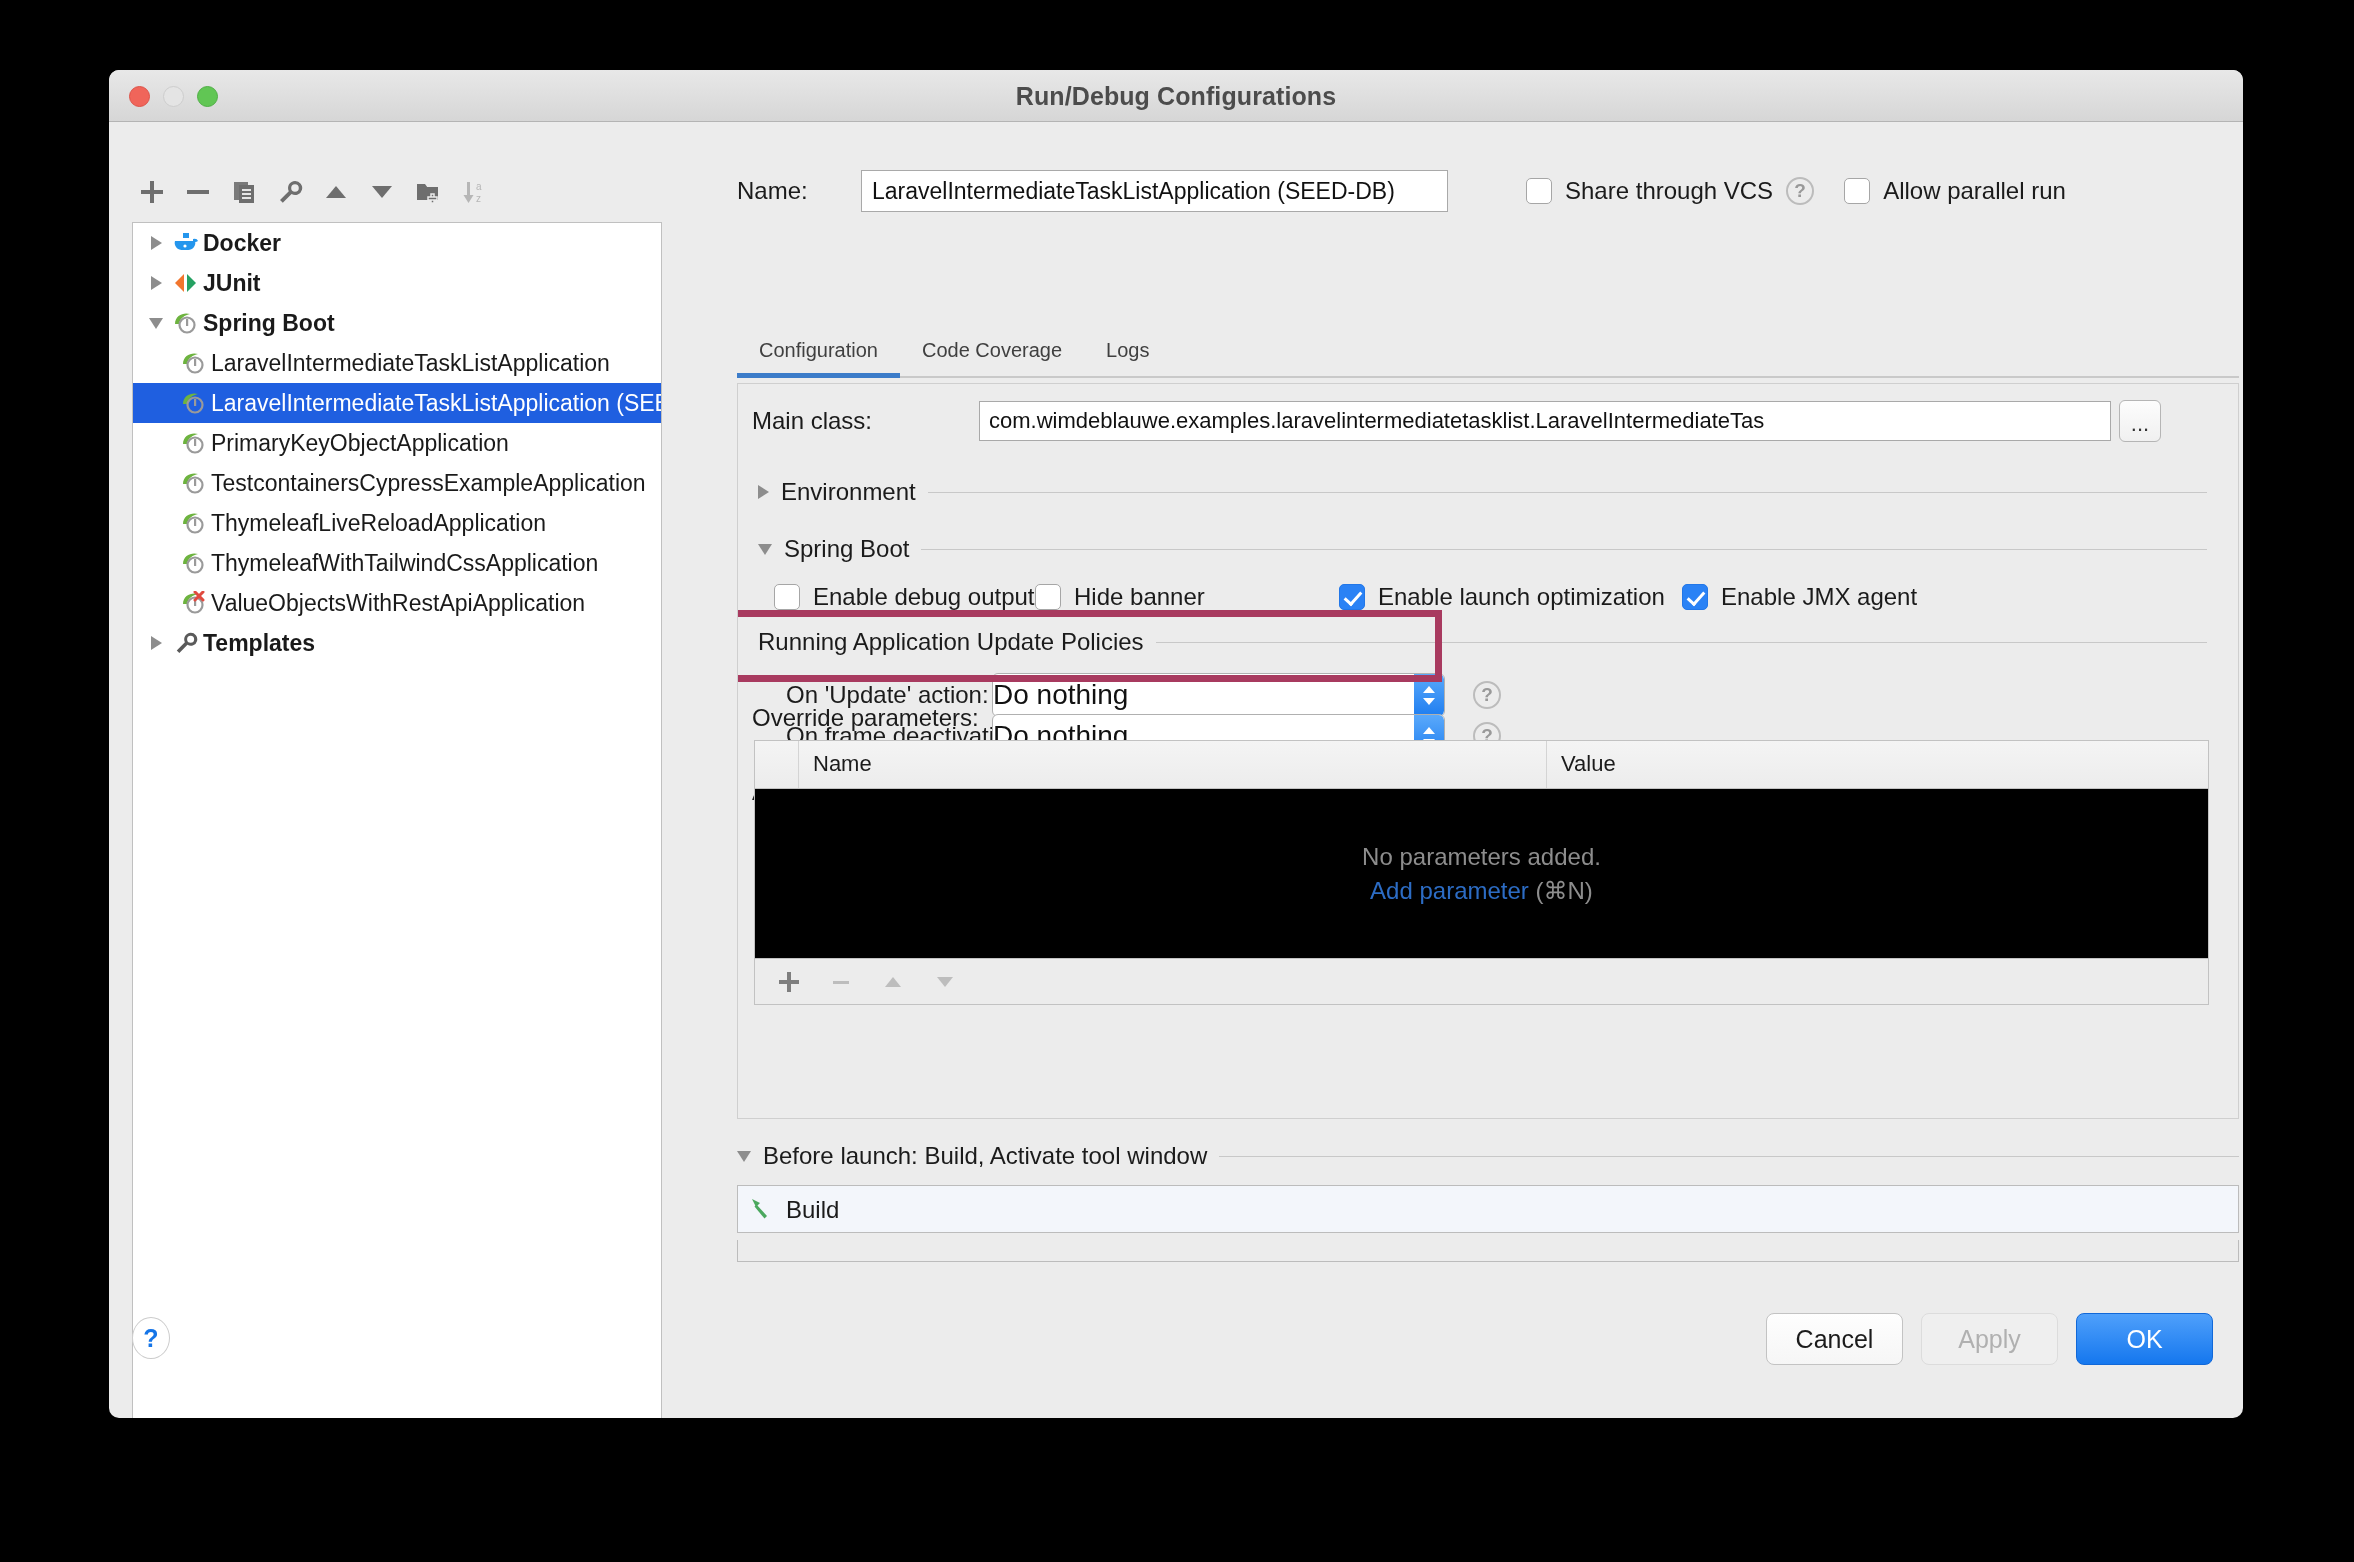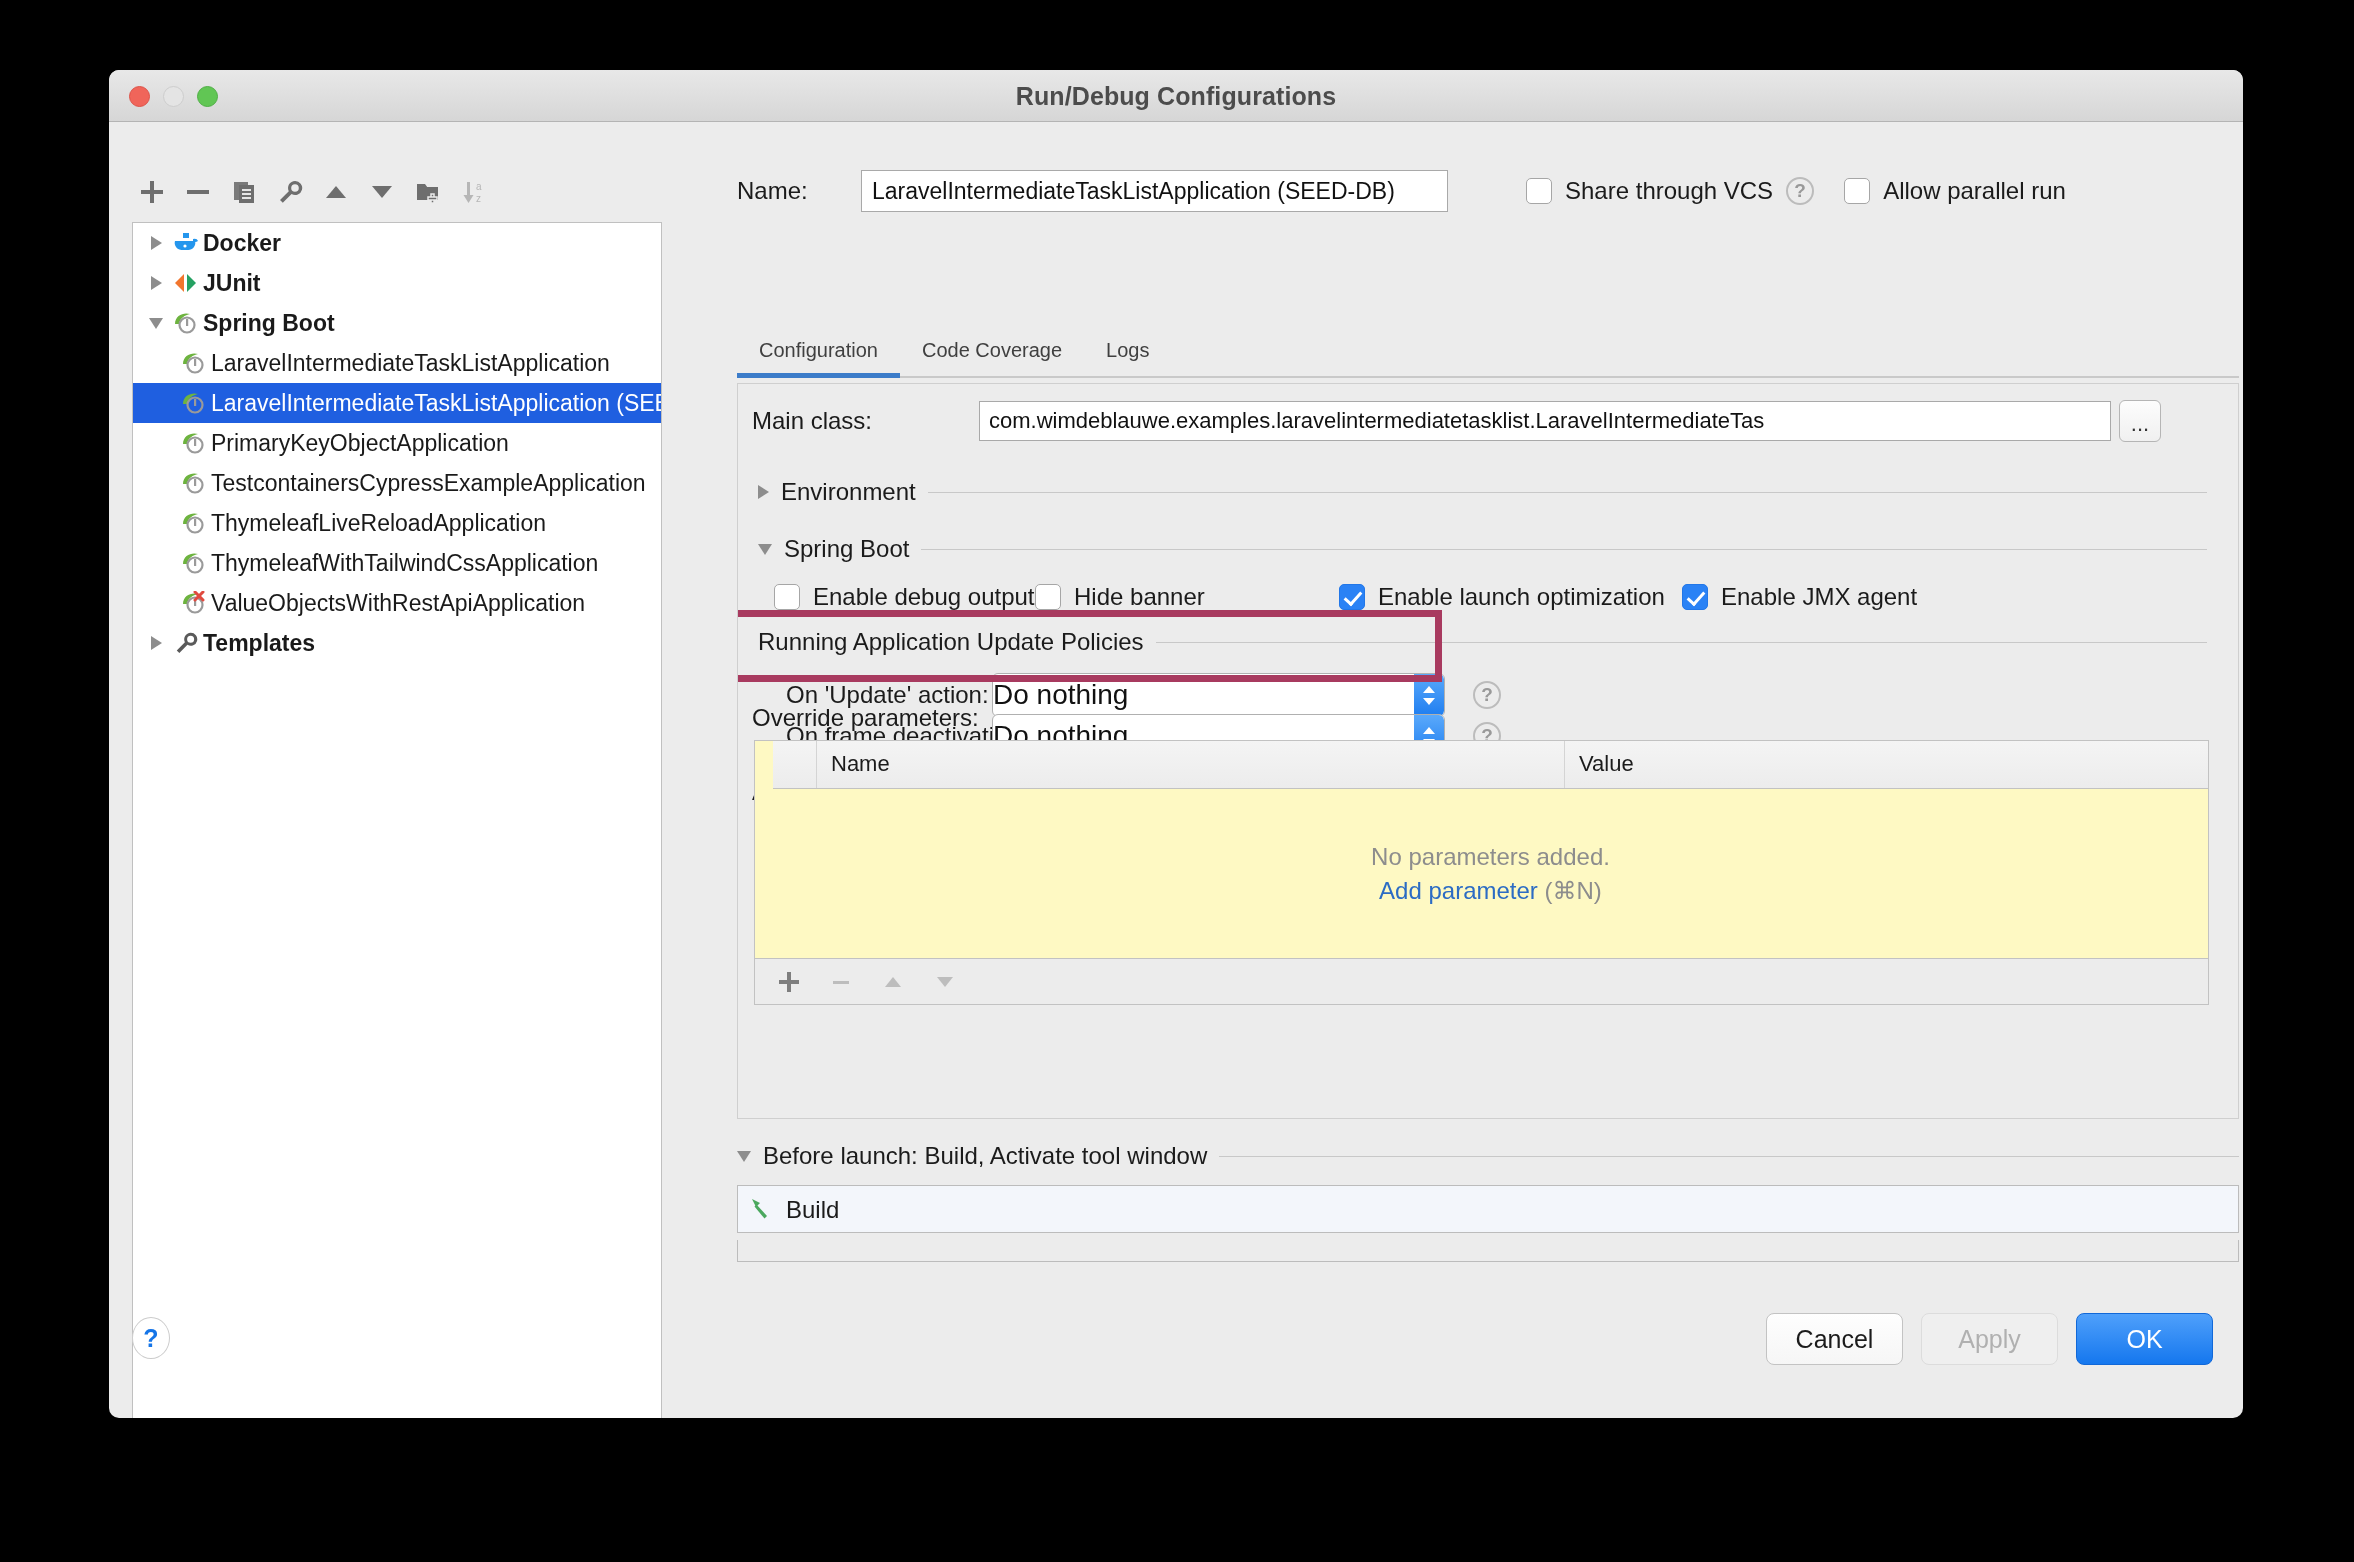--- a/index.html
+++ b/index.html
@@ -194,21 +194,21 @@
     left: -12px; top: 226px;
     width: 716px; height: 72px;
     border: 7px solid #a83a5f;
     pointer-events: none;
   }
 
   
   #params-table {
     position: absolute; left: 16px; top: 356px;
     width: 1455px; height: 219px;
-    border: 1px solid #c2c2c2; background: #fef9c3; padding-left: 18px;
+    border: 1px solid #c2c2c2; background: #000000;
   }
   #params-head {
     display: flex; height: 48px;
     background: linear-gradient(to bottom,#f4f4f4,#ececec);
     border-bottom: 1px solid #c2c2c2;
   }
   .th { font-size: 22px; color: #1b1b1b; line-height: 46px; padding-left: 14px; }
   .th.c0 { width: 44px; border-right: 1px solid #d4d4d4; padding: 0; }
   .th.c1 { width: 748px; border-right: 1px solid #d4d4d4; }
   .th.c2 { flex: 1; }

